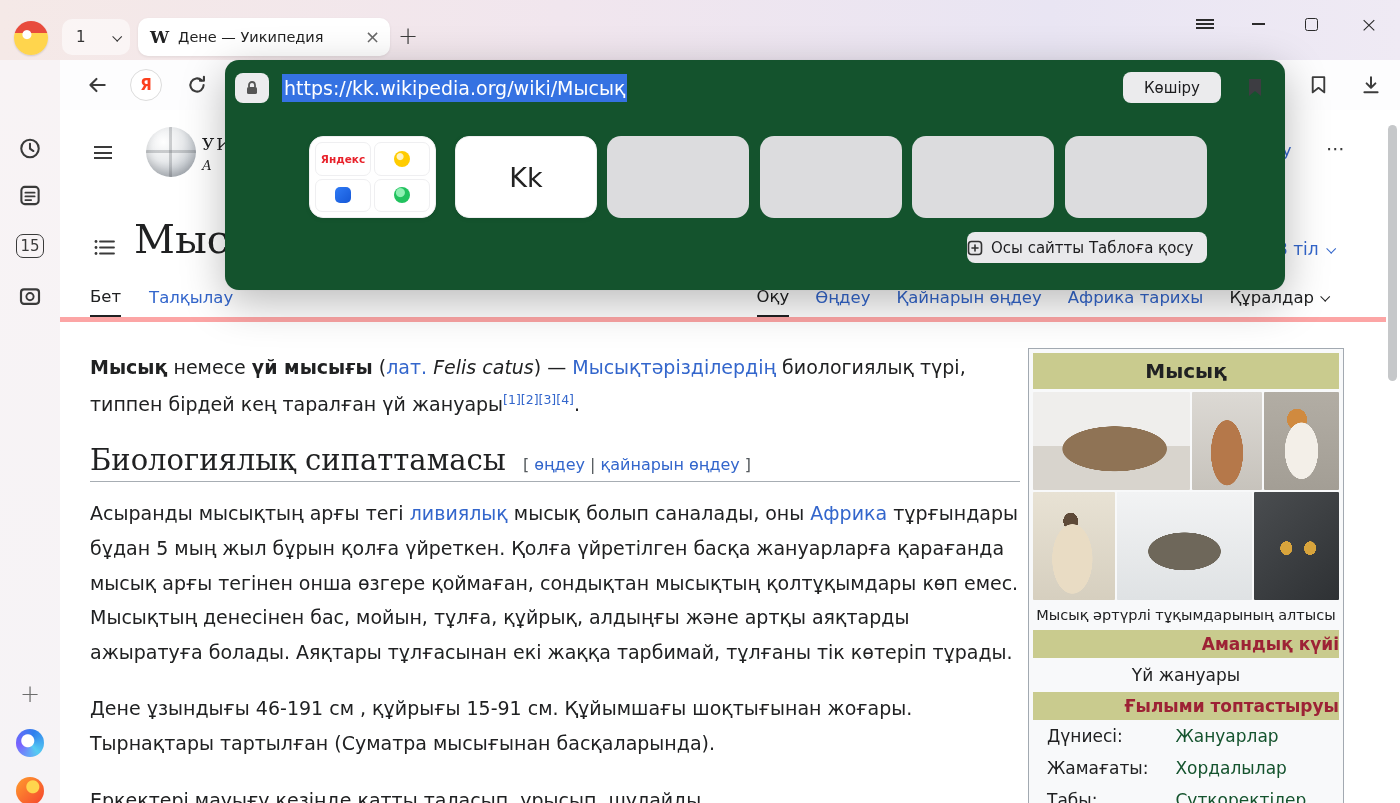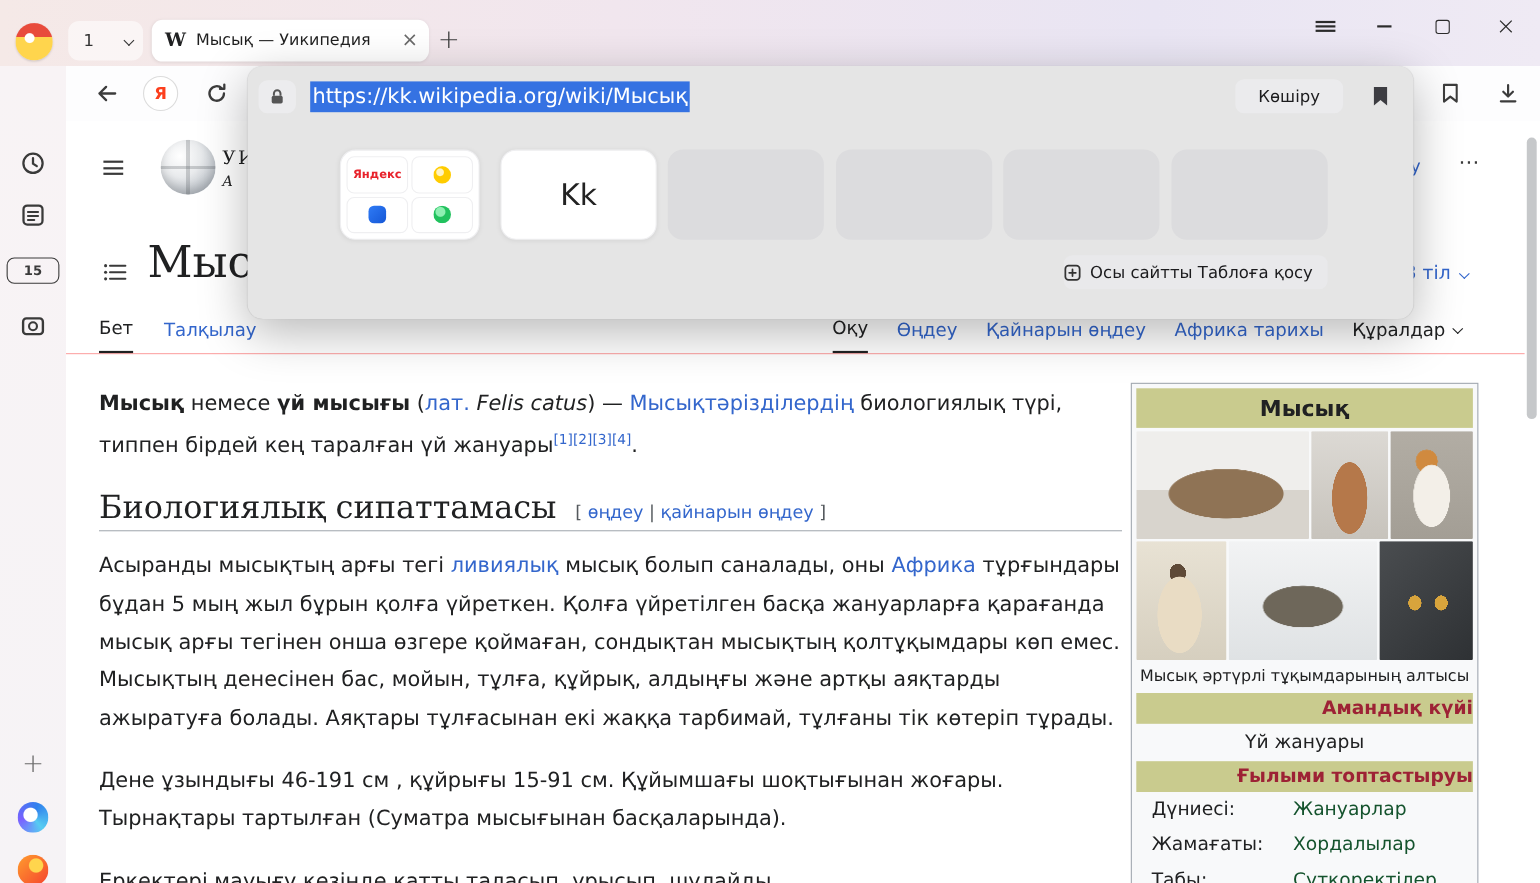--- a/index.html
+++ b/index.html
@@ -28,22 +28,22 @@
   .newtab { position:absolute; left:398px; top:22px; font-size:24px; font-weight:300; color:#3c3c3c; }
   .winbtn { position:absolute; top:12px; height:24px; display:flex; align-items:center; justify-content:center; color:#2b2b2b; }
   .menuicon span { display:block; height:1.8px; background:#2b2b2b; margin:2.6px 0; }
   .maxbox { width:13px; height:13px; border:1.6px solid #2b2b2b; border-radius:2.5px; }
   .minbar { width:13px; height:1.8px; background:#2b2b2b; }
   .closex { font-size:22px; font-weight:300; }
   
   .sidebar { position:absolute; left:0; top:60px; width:60px; height:743px;
     background:linear-gradient(180deg,#f8f3f5,#f6f3f6); }
   .sicon { position:absolute; left:50%; transform:translateX(-50%); color:#3a3a3a; }
-  .counterbox { width:48px; height:24px; border:1.8px solid #3a3a3a; border-radius:7px;
-    font-size:12px; display:flex; align-items:center; justify-content:center; color:#3a3a3a;font-weight:bold; }
+  .counterbox { width:28px; height:24px; border:1.8px solid #3a3a3a; border-radius:7px;
+    font-size:15px; display:flex; align-items:center; justify-content:center; color:#3a3a3a; }
   .alice { width:28px; height:28px; border-radius:50%;
     background:radial-gradient(circle at 42% 42%, #fff 0 6px, rgba(255,255,255,0) 7px),
                conic-gradient(from 20deg,#2f80ed,#56ccf2,#7b61ff,#2f80ed); }
   .zen { width:28px; height:28px; border-radius:50%;
     background:radial-gradient(circle at 60% 35%, #ffd54d 0 6px, rgba(255,255,255,0) 7px),
                linear-gradient(135deg,#ff9d2e,#f5432e); }
   
   .toolbar { position:absolute; left:60px; top:60px; width:1340px; height:50px; background:#fdfdfe; }
   .ticon { position:absolute; top:14px; color:#3c3c3c; }
   .yacircle { position:absolute; left:70px; top:9px; width:32px; height:32px; border-radius:50%;
@@ -63,21 +63,21 @@
   .tagline { position:absolute; left:142px; top:48px; font-family:"DejaVu Serif",serif;
     font-style:italic; font-size:13px; color:#202122; }
   .acct { position:absolute; left:1222px; top:31px; font-size:16px; color:#3366cc; }
   .wmore { position:absolute; left:1266px; top:27px; font-size:19px; color:#3a3a3a; letter-spacing:1px; }
   .h1 { position:absolute; left:74px; top:106px; font-family:"DejaVu Serif",serif;
     font-size:40px; font-weight:400; color:#202122; }
   .tocicon { position:absolute; left:34px; top:128px; color:#3a3a3a; }
   .langsel { position:absolute; left:1217px; top:129px; font-size:17px; color:#3366cc;
     display:flex; align-items:center; gap:8px; }
   .tabsrow { position:absolute; left:0; top:168px; width:1326px; height:44px;
-    border-bottom:1px solid #fca5a5; }
+    border-bottom:5px solid #fca5a5; }
   .wtabs-left { position:absolute; left:30px; top:0; height:100%; display:flex; gap:28px; }
   .wtabs-right { position:absolute; right:58px; top:0; height:100%; display:flex; gap:26px; }
   .wtab { height:100%; display:flex; align-items:center; gap:7px; font-size:16.5px; color:#3366cc; cursor:pointer; }
   .wtab.active { color:#202122; border-bottom:2.5px solid #202122; }
   .wtab.plain { color:#202122; }
   .article { position:absolute; left:30px; top:240px; width:930px; }
   .article p { font-size:19px; line-height:1.82; margin-bottom:22px; }
   .lnk { color:#3366cc; text-decoration:none; cursor:pointer; }
   sup.refs a { font-size:12.5px; color:#3366cc; text-decoration:none; }
   .h2wrap { border-bottom:1px solid #a7adb3; padding-bottom:4px; margin:18px 0 14px 0; }
@@ -108,21 +108,21 @@
         linear-gradient(135deg,#4a4d50,#2e3134); }
   .ib-caption { font-size:14.5px; text-align:center; padding:7px 2px; }
   .ib-sec { background:#c9cb8e; text-align:right; font-weight:bold; font-size:17px; color:#9d2235; padding:4px 0; }
   .ib-val { text-align:center; font-size:17px; padding:7px 0; }
   .ib-trow { display:flex; font-size:17px; padding:6px 0 6px 14px; }
   .ib-trow .lbl { width:44%; }
   .ib-trow .val { color:#14532d; }
   .pscroll { position:absolute; right:2px; top:10px; width:10px; height:676px; }
   .pthumb { position:absolute; left:0; top:5px; width:9px; height:256px; background:#c6c8ca; border-radius:5px; }
   
-  .panel { position:absolute; left:225px; top:60px; width:1060px; height:230px; background:#e5e5e5;
+  .panel { position:absolute; left:225px; top:60px; width:1060px; height:230px; background:#14532d;
     border-radius:14px; box-shadow:0 12px 44px rgba(0,0,0,.28), 0 0 1px rgba(0,0,0,.12); z-index:40; }
   .urlrow { display:flex; align-items:center; padding:12px 22px 0 10px; }
   .lockchip { width:34px; height:30px; background:#ececee; border-radius:8px;
     display:flex; align-items:center; justify-content:center; }
   .urltext { font-size:19px; margin-left:13px; white-space:nowrap; }
   .sel { background:#3572e2; color:#fff; padding:3px 2px; }
   .copybtn { height:31px; padding:0 21px; background:#ebebed; border-radius:8px; font-size:15px;
     display:flex; align-items:center; color:#1c1c1e; }
   .bmark { margin-left:26px; display:flex; }
   .tile { position:absolute; top:76px; height:82px; border-radius:14px; }
@@ -145,21 +145,21 @@
 <body>
 
 <div class="topbar">
   <div class="avatar"></div>
   <div class="tabgroup">
     <span>1</span>
     <span class="chev"></span>
   </div>
   <div class="tab">
     <span class="fav">W</span>
-    <span class="title">Мысық — Уикипедия</span>
+    <span class="title">Дене — Уикипедия</span>
     <span class="close">×</span>
   </div>
   <div class="newtab">+</div>
   <div class="winbtn menuicon" style="left:1196px;width:18px;">
     <div>
         <span style="width:18px;"></span>
         <span style="width:18px;"></span>
         <span style="width:18px;"></span>
       </div>
   </div>

